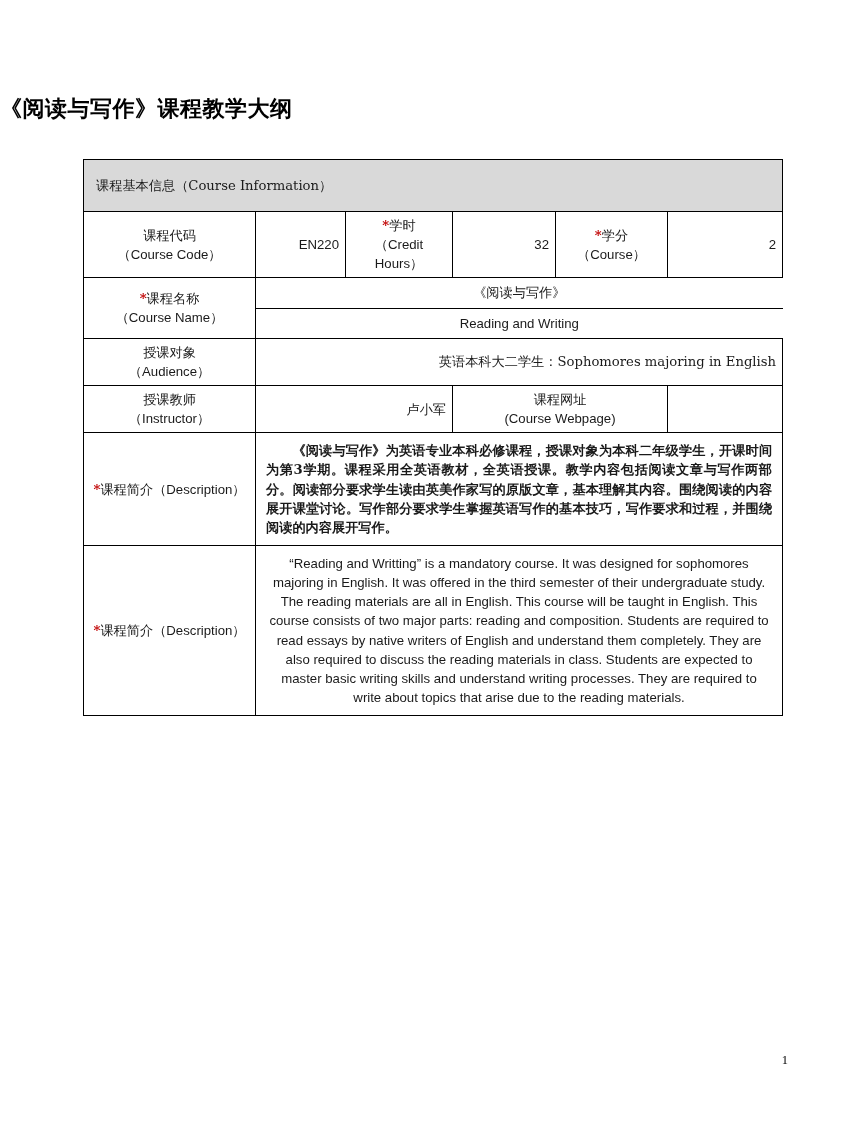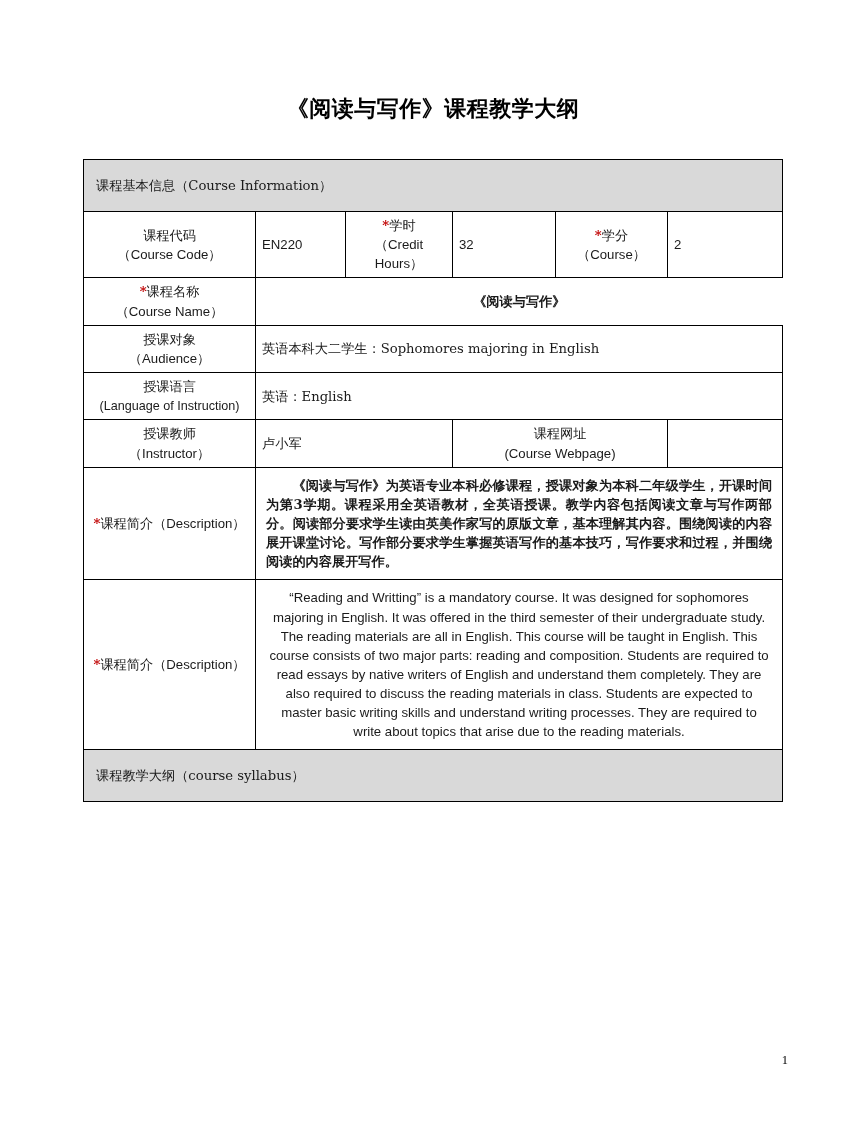--- a/index.html
+++ b/index.html
@@ -17,21 +17,20 @@
     height: 1122px;
     background: #ffffff;
     overflow: hidden;
     box-sizing: border-box;
   }
   .doc-title {
     position: absolute;
     top: 94px;
     left: 0;
     width: 866px;
-    text-align: center;
     font-family: "DejaVu Serif", "Liberation Serif", serif;
     font-size: 22px;
     font-weight: bold;
     letter-spacing: 0.5px;
     color: #000;
   }
   table.info {
     position: absolute;
     left: 83px;
     top: 159px;
@@ -53,21 +52,21 @@
     height: 43px;
     padding-left: 12px !important;
     color: #333;
     text-align: left;
   }
   .lbl {
     text-align: center;
     line-height: 1.45;
   }
   .ctr {
-    text-align: left;
+    text-align: right;
   }
   .req {
     color: #c00000;
     font-weight: bold;
   }
   .cn {
     font-family: "DejaVu Serif", "Liberation Serif", serif;
     margin-left: 41px;
   }
   .mix {
@@ -88,21 +87,20 @@
   }
   .desc-en {
     font-family: "Liberation Sans", "DejaVu Sans", sans-serif;
     text-align: center;
     font-size: 13px;
     line-height: 1.62;
   }
   .sub {
     border: none !important;
     padding: 0 !important;
-    font-weight: bold;
   }
   table.sub-t {
     width: 100%;
     border-collapse: collapse;
     table-layout: fixed;
   }
   table.sub-t td {
     border: none;
     border-bottom: 1px solid #000;
     text-align: center;
@@ -169,41 +167,37 @@
         <td class="lbl cn">
           <span class="req">*</span><span>课程名称</span><br>
           <span class="mix">（Course Name）</span>
         </td>
         <td class="sub" colspan="5">
           <table class="sub-t">
             <tbody>
               <tr>
                 <td class="cn">《阅读与写作》</td>
               </tr>
+              <tr>
+                <td class="mix">Reading and Writing</td>
+              </tr>
             </tbody>
           </table>
         </td>
       </tr>
 
 
       <tr>
         <td class="lbl cn">
           <span>授课对象</span><br>
           <span class="mix">（Audience）</span>
         </td>
         <td class="ctr cn" colspan="5">英语本科大二学生：Sophomores majoring in English</td>
       </tr>
 
-      <tr>
-        <td class="lbl cn">
-          <span>授课语言</span><br>
-          <span class="mix small-cn">(Language of Instruction)</span>
-        </td>
-        <td class="ctr cn" colspan="5">英语：English</td>
-      </tr>
 
 
 
       <tr>
         <td class="lbl cn">
           <span>授课教师</span><br>
           <span class="mix">（Instructor）</span>
         </td>
         <td class="ctr cn" colspan="2">卢小军</td>
         <td class="lbl cn" colspan="2">
@@ -220,22 +214,19 @@
         <td class="desc desc-cn" colspan="5">《阅读与写作》为英语专业本科必修课程，授课对象为本科二年级学生，开课时间为第3学期。课程采用全英语教材，全英语授课。教学内容包括阅读文章与写作两部分。阅读部分要求学生读由英美作家写的原版文章，基本理解其内容。围绕阅读的内容展开课堂讨论。写作部分要求学生掌握英语写作的基本技巧，写作要求和过程，并围绕阅读的内容展开写作。</td>
       </tr>
 
       <tr>
         <td class="lbl cn">
           <span class="req">*</span><span>课程简介</span><span class="mix">（Description）</span>
         </td>
         <td class="desc desc-en" colspan="5">“Reading and Writting” is a mandatory course. It was designed for sophomores majoring in English. It was offered in the third semester of their undergraduate study. The reading materials are all in English. This course will be taught in English. This course consists of two major parts: reading and composition. Students are required to read essays by native writers of English and understand them completely. They are also required to discuss the reading materials in class. Students are expected to master basic writing skills and understand writing processes. They are required to write about topics that arise due to the reading materials.</td>
       </tr>
 
-      <tr>
-        <td class="band cn" colspan="6">课程教学大纲（course syllabus）</td>
-      </tr>
 
     </tbody>
   </table>
 
   <div class="pageno">1</div>
 
 </div>
 
 </body></html>

